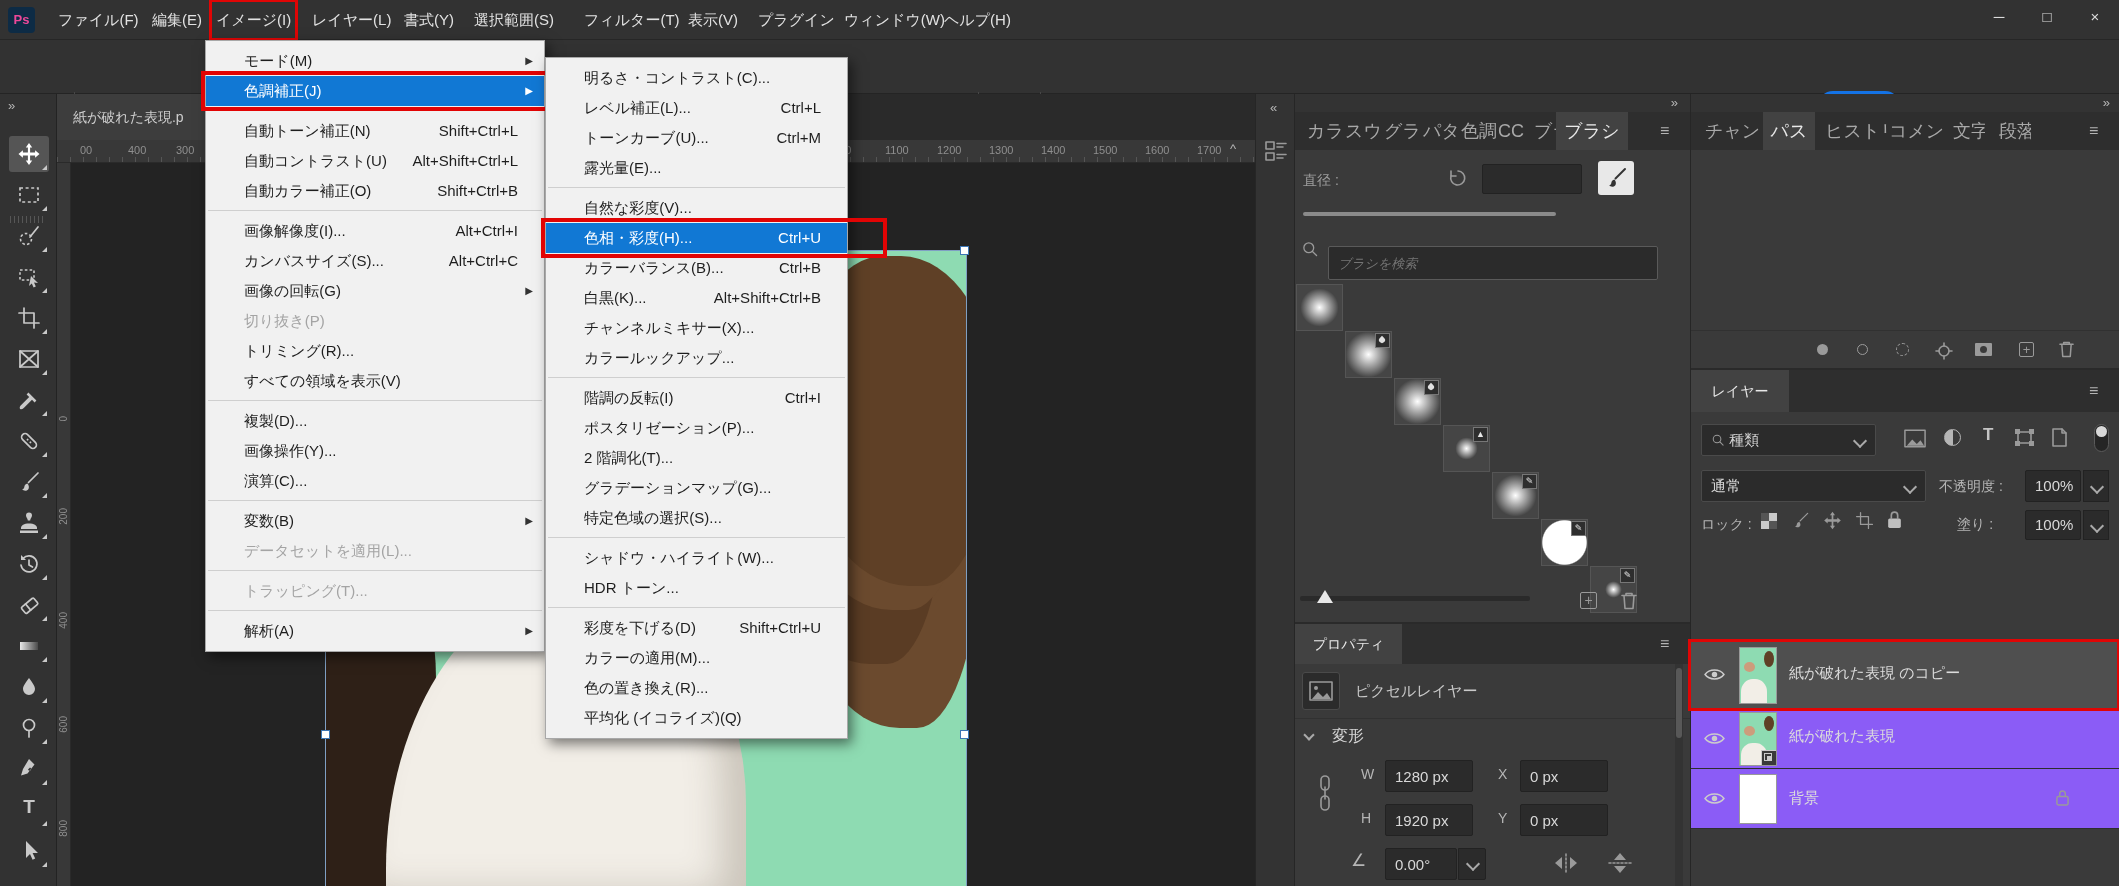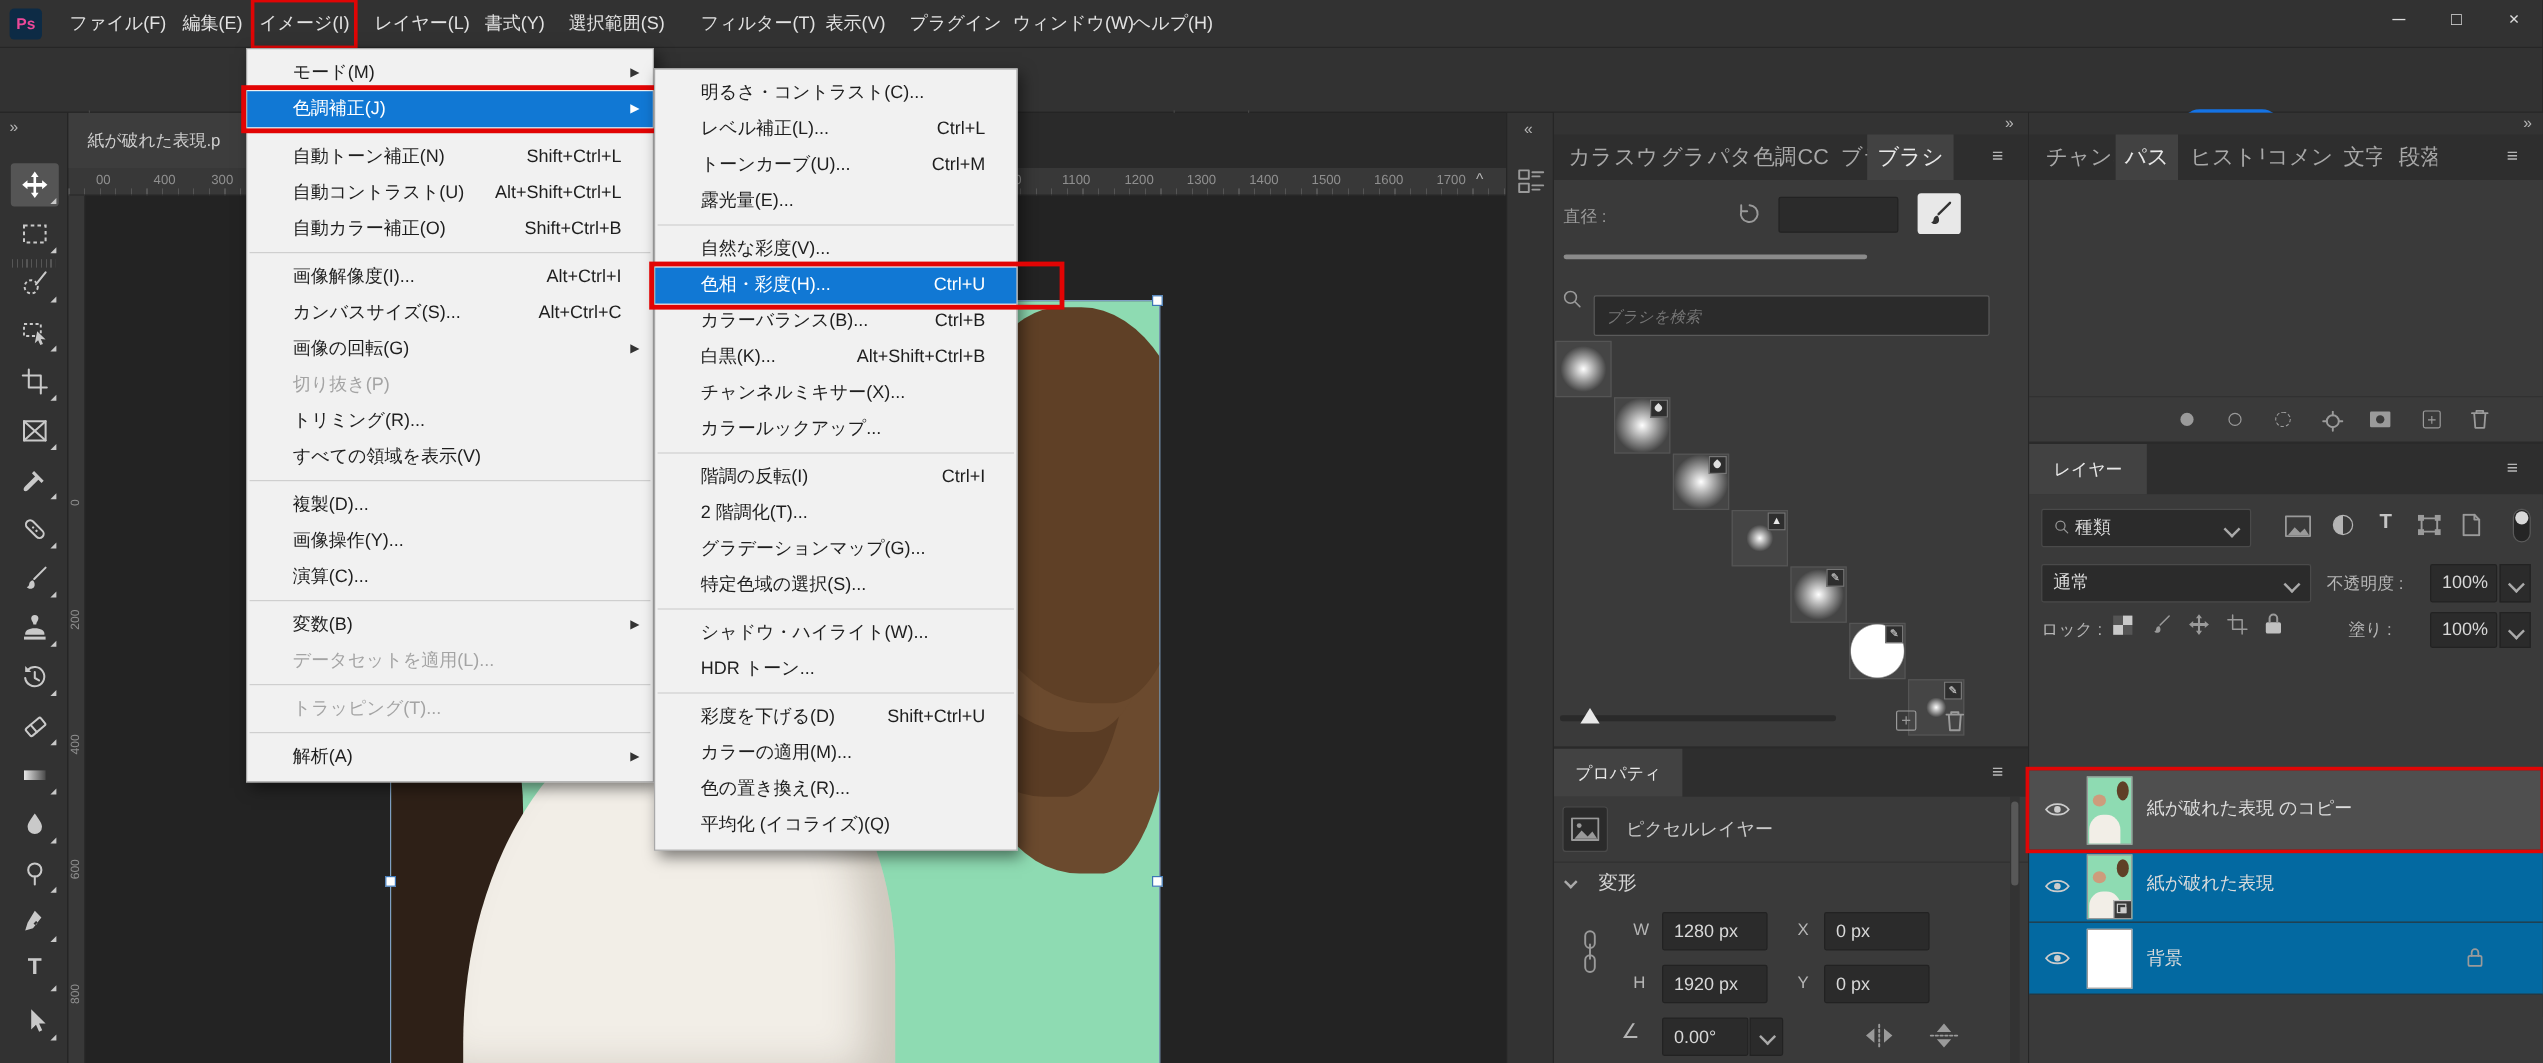--- a/index.html
+++ b/index.html
@@ -77,21 +77,21 @@
   .blob{position:absolute;inset:0;}
   .badge{position:absolute;top:1px;right:1px;width:13px;height:13px;background:#2e2e2e;border:1px solid #777;
          color:#e8e8e8;font-size:9px;line-height:12px;text-align:center;}
   .bdrop{position:absolute;top:3px;left:3px;width:6px;height:6px;background:#e0e0e0;
          border-radius:0 50% 50% 50%;transform:rotate(45deg);}
   .folder{width:22px;height:15px;background:#c9c9c9;border-radius:2px;position:relative;}
   .folder::before{content:"";position:absolute;top:-4px;left:0;width:9px;height:4px;background:#c9c9c9;
                   border-radius:2px 2px 0 0;}
   .frow{height:43px;border-top:1px solid #323232;position:relative;}
   .frow .nm{position:absolute;left:65px;top:12px;font-size:14px;color:#c5c5c5;}
-  .lrow{position:absolute;left:0;width:429px;background:#0369a1;border-bottom:1px solid #2e2e2e;}
+  .lrow{position:absolute;left:0;width:429px;background:#8b5cf6;border-bottom:1px solid #2e2e2e;}
   .lrow.sel{background:#4f4f4f;}
   .annotbox{border:3px solid #e00505;pointer-events:none;z-index:80;}
   .lname{position:absolute;left:98px;font-size:15px;color:#dcdcdc;white-space:nowrap;}
   .lthumb{position:absolute;left:48px;border:1px solid #999;background:#8edbb2;overflow:hidden;}
   .checker{width:16px;height:16px;background:conic-gradient(#c9c9c9 25%,#555 0 50%,#c9c9c9 0 75%,#555 0);}
   .togglep{width:15px;height:28px;border-radius:8px;background:#252525;border:1px solid #5a5a5a;position:relative;}
   .togglep::before{content:"";position:absolute;left:1px;top:1px;width:11px;height:11px;border-radius:50%;background:#d8d8d8;}
   
   .menu{background:#f1f1f1;border:1px solid #a8a8a8;box-shadow:4px 5px 12px rgba(0,0,0,.5);
         padding:5px 0;color:#1e1e1e;font-size:15px;z-index:90;}
@@ -770,20 +770,22 @@
   <div class="mrow">
     <span>白黒(K)...</span><span class="sc">Alt+Shift+Ctrl+B</span></div>
   <div class="mrow">
     <span>チャンネルミキサー(X)...</span></div>
   <div class="mrow">
     <span>カラールックアップ...</span></div>
   <div class="msep"></div>
   <div class="mrow">
     <span>階調の反転(I)</span><span class="sc">Ctrl+I</span></div>
   <div class="mrow">
+    <span>ポスタリゼーション(P)...</span></div>
+  <div class="mrow">
     <span>2 階調化(T)...</span></div>
   <div class="mrow">
     <span>グラデーションマップ(G)...</span></div>
   <div class="mrow">
     <span>特定色域の選択(S)...</span></div>
   <div class="msep"></div>
   <div class="mrow">
     <span>シャドウ・ハイライト(W)...</span></div>
   <div class="mrow">
     <span>HDR トーン...</span></div>

